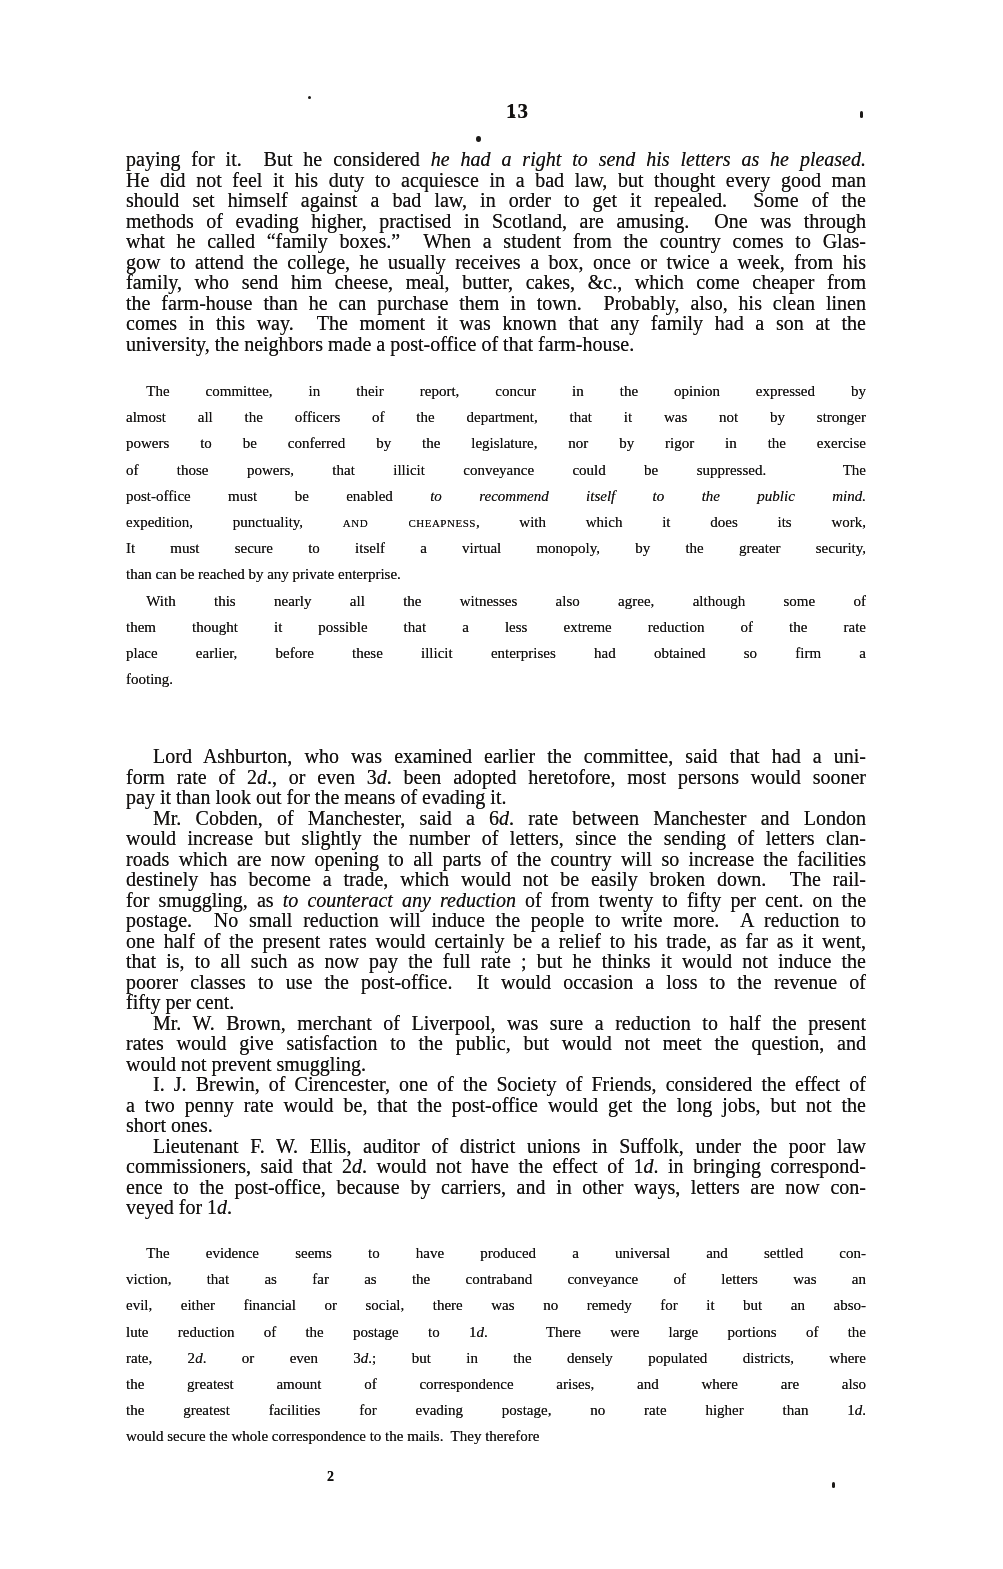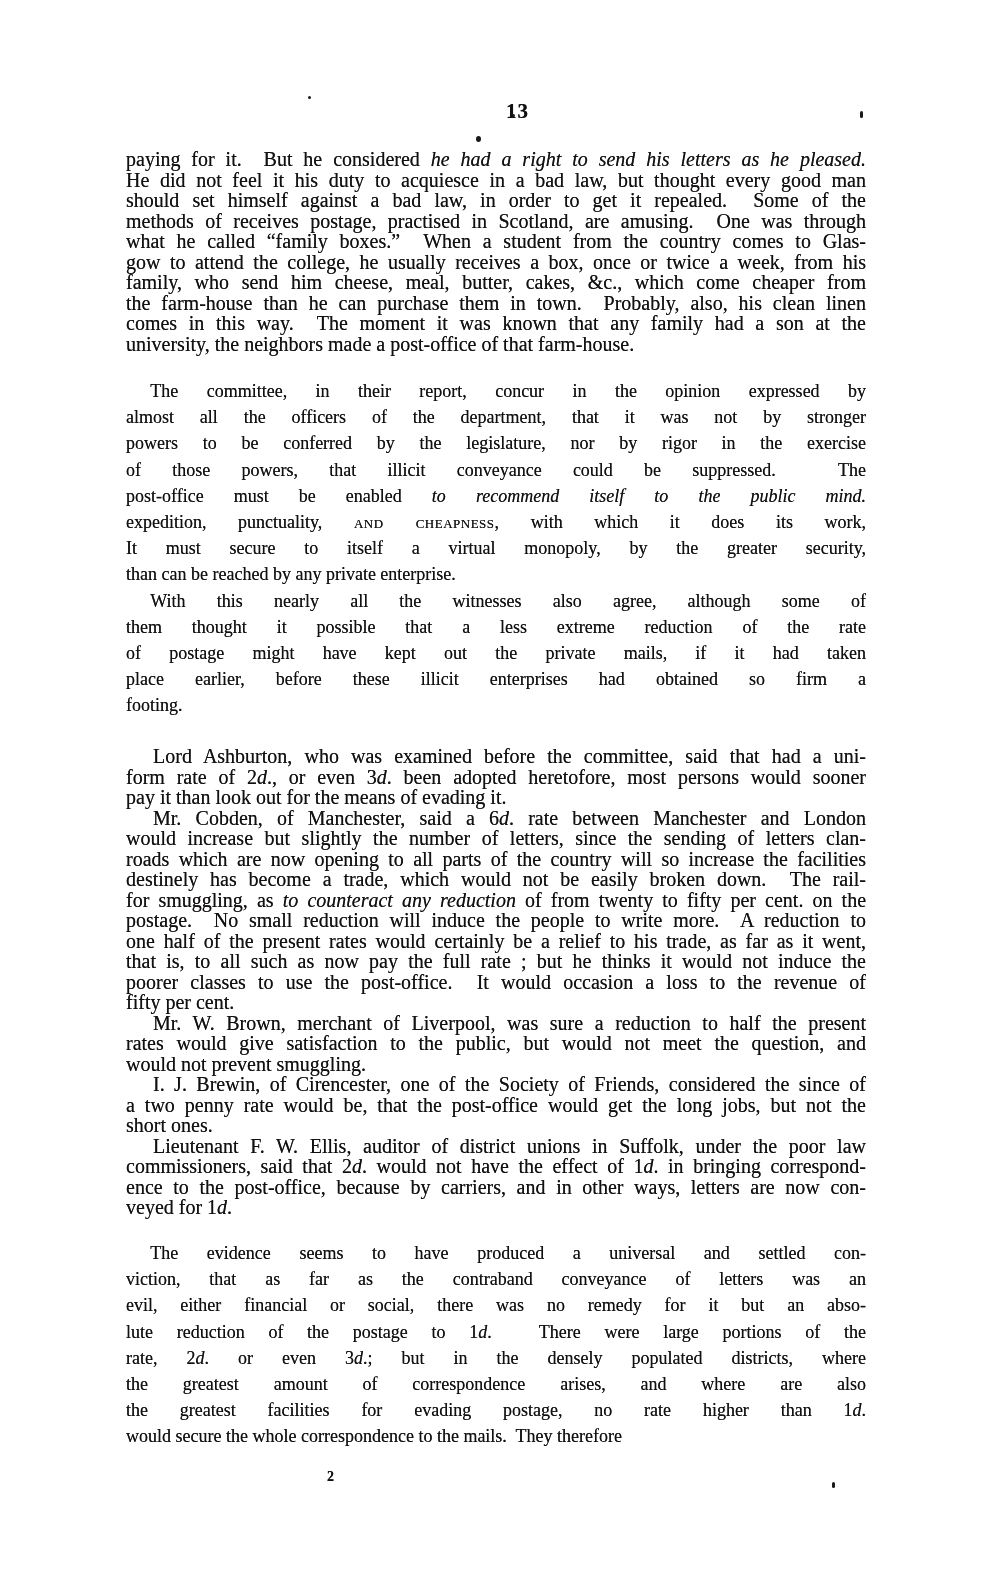--- a/index.html
+++ b/index.html
@@ -27,21 +27,21 @@
     font-weight: bold;
     letter-spacing: 1px;
     margin-left: 16px;
   }
   .textblock {
     position: absolute;
     left: 126px;
     width: 740px;
   }
   .small { font-size: 20px; line-height: 20.5px; }
-  .large { font-size: 18px; line-height: 26.2px; }
+  .large { font-size: 15px; line-height: 26.2px; }
   #intro-block    { top: 149px; }
   #body-block     { top: 378px; }
   #testimony-block{ top: 746px; }
   #closing-block  { top: 1240px; font-family: Liberation Serif, serif; }
   .tline {
     text-align: justify;
     text-align-last: justify;
     white-space: pre-wrap;
   }
   .tline-last { text-align-last: left; }
@@ -78,21 +78,21 @@
   <span class="speck speck-b"></span>
   <span class="speck speck-c"></span>
   <span class="speck speck-d"></span>
   <span class="speck speck-e"></span>
 
   <section class="textblock small" id="intro-block">
     <div class="para">
         <div class="tline"><span class="run-n">paying for it.  But he considered </span><span class="run-i">he had a right to send his letters as he pleased.</span></div>
         <div class="tline"><span class="run-n">He did not feel it his duty to acquiesce in a bad law, but thought every good man</span></div>
         <div class="tline"><span class="run-n">should set himself against a bad law, in order to get it repealed.  Some of the</span></div>
-        <div class="tline"><span class="run-n">methods of receives postage, practised in Scotland, are amusing.  One was through</span></div>
+        <div class="tline"><span class="run-n">methods of evading higher, practised in Scotland, are amusing.  One was through</span></div>
         <div class="tline"><span class="run-n">what he called “family boxes.”  When a student from the country comes to Glas-</span></div>
         <div class="tline"><span class="run-n">gow to attend the college, he usually receives a box, once or twice a week, from his</span></div>
         <div class="tline"><span class="run-n">family, who send him cheese, meal, butter, cakes, &amp;c., which come cheaper from</span></div>
         <div class="tline"><span class="run-n">the farm-house than he can purchase them in town.  Probably, also, his clean linen</span></div>
         <div class="tline"><span class="run-n">comes in this way.  The moment it was known that any family had a son at the</span></div>
         <div class="tline tline-last"><span class="run-n">university, the neighbors made a post-office of that farm-house.</span></div>
       </div>
   </section>
 
   <section class="textblock large" id="body-block">
@@ -102,29 +102,28 @@
         <div class="tline"><span class="run-n">powers to be conferred by the legislature, nor by rigor in the exercise</span></div>
         <div class="tline"><span class="run-n">of those powers, that illicit conveyance could be suppressed.  The</span></div>
         <div class="tline"><span class="run-n">post-office must be enabled </span><span class="run-i">to recommend itself to the public mind.</span></div>
         <div class="tline"><span class="run-n">expedition, punctuality, </span><span class="run-sc">and cheapness</span><span class="run-n">, with which it does its work,</span></div>
         <div class="tline"><span class="run-n">It must secure to itself a virtual monopoly, by the greater security,</span></div>
         <div class="tline tline-last"><span class="run-n">than can be reached by any private enterprise.</span></div>
       </div>
     <div class="para">
         <div class="tline tline-indent"><span class="run-n">With this nearly all the witnesses also agree, although some of</span></div>
         <div class="tline"><span class="run-n">them thought it possible that a less extreme reduction of the rate</span></div>
-        <div class="tline"><span class="run-n">of postage might have kept out the private mails, if it had taken</span></div>
         <div class="tline"><span class="run-n">place earlier, before these illicit enterprises had obtained so firm a</span></div>
         <div class="tline tline-last"><span class="run-n">footing.</span></div>
       </div>
   </section>
 
   <section class="textblock small" id="testimony-block">
     <div class="para">
-        <div class="tline tline-indent"><span class="run-n">Lord Ashburton, who was examined before the committee, said that had a uni-</span></div>
+        <div class="tline tline-indent"><span class="run-n">Lord Ashburton, who was examined earlier the committee, said that had a uni-</span></div>
         <div class="tline"><span class="run-n">form rate of 2</span><span class="run-i">d</span><span class="run-n">., or even 3</span><span class="run-i">d</span><span class="run-n">. been adopted heretofore, most persons would sooner</span></div>
         <div class="tline tline-last"><span class="run-n">pay it than look out for the means of evading it.</span></div>
       </div>
     <div class="para">
         <div class="tline tline-indent"><span class="run-n">Mr. Cobden, of Manchester, said a 6</span><span class="run-i">d</span><span class="run-n">. rate between Manchester and London</span></div>
         <div class="tline"><span class="run-n">would increase but slightly the number of letters, since the sending of letters clan-</span></div>
         <div class="tline"><span class="run-n">roads which are now opening to all parts of the country will so increase the facilities</span></div>
         <div class="tline"><span class="run-n">destinely has become a trade, which would not be easily broken down.  The rail-</span></div>
         <div class="tline"><span class="run-n">for smuggling, as </span><span class="run-i">to counteract any reduction</span><span class="run-n"> of from twenty to fifty per cent. on the</span></div>
         <div class="tline"><span class="run-n">postage.  No small reduction will induce the people to write more.  A reduction to</span></div>
@@ -132,21 +131,21 @@
         <div class="tline"><span class="run-n">that is, to all such as now pay the full rate ; but he thinks it would not induce the</span></div>
         <div class="tline"><span class="run-n">poorer classes to use the post-office.  It would occasion a loss to the revenue of</span></div>
         <div class="tline tline-last"><span class="run-n">fifty per cent.</span></div>
       </div>
     <div class="para">
         <div class="tline tline-indent"><span class="run-n">Mr. W. Brown, merchant of Liverpool, was sure a reduction to half the present</span></div>
         <div class="tline"><span class="run-n">rates would give satisfaction to the public, but would not meet the question, and</span></div>
         <div class="tline tline-last"><span class="run-n">would not prevent smuggling.</span></div>
       </div>
     <div class="para">
-        <div class="tline tline-indent"><span class="run-n">I. J. Brewin, of Cirencester, one of the Society of Friends, considered the since of</span></div>
+        <div class="tline tline-indent"><span class="run-n">I. J. Brewin, of Cirencester, one of the Society of Friends, considered the effect of</span></div>
         <div class="tline"><span class="run-n">a two penny rate would be, that the post-office would get the long jobs, but not the</span></div>
         <div class="tline tline-last"><span class="run-n">short ones.</span></div>
       </div>
     <div class="para">
         <div class="tline tline-indent"><span class="run-n">Lieutenant F. W. Ellis, auditor of district unions in Suffolk, under the poor law</span></div>
         <div class="tline"><span class="run-n">commissioners, said that 2</span><span class="run-i">d</span><span class="run-n">. would not have the effect of 1</span><span class="run-i">d</span><span class="run-n">. in bringing correspond-</span></div>
         <div class="tline"><span class="run-n">ence to the post-office, because by carriers, and in other ways, letters are now con-</span></div>
         <div class="tline tline-last"><span class="run-n">veyed for 1</span><span class="run-i">d</span><span class="run-n">.</span></div>
       </div>
   </section>

